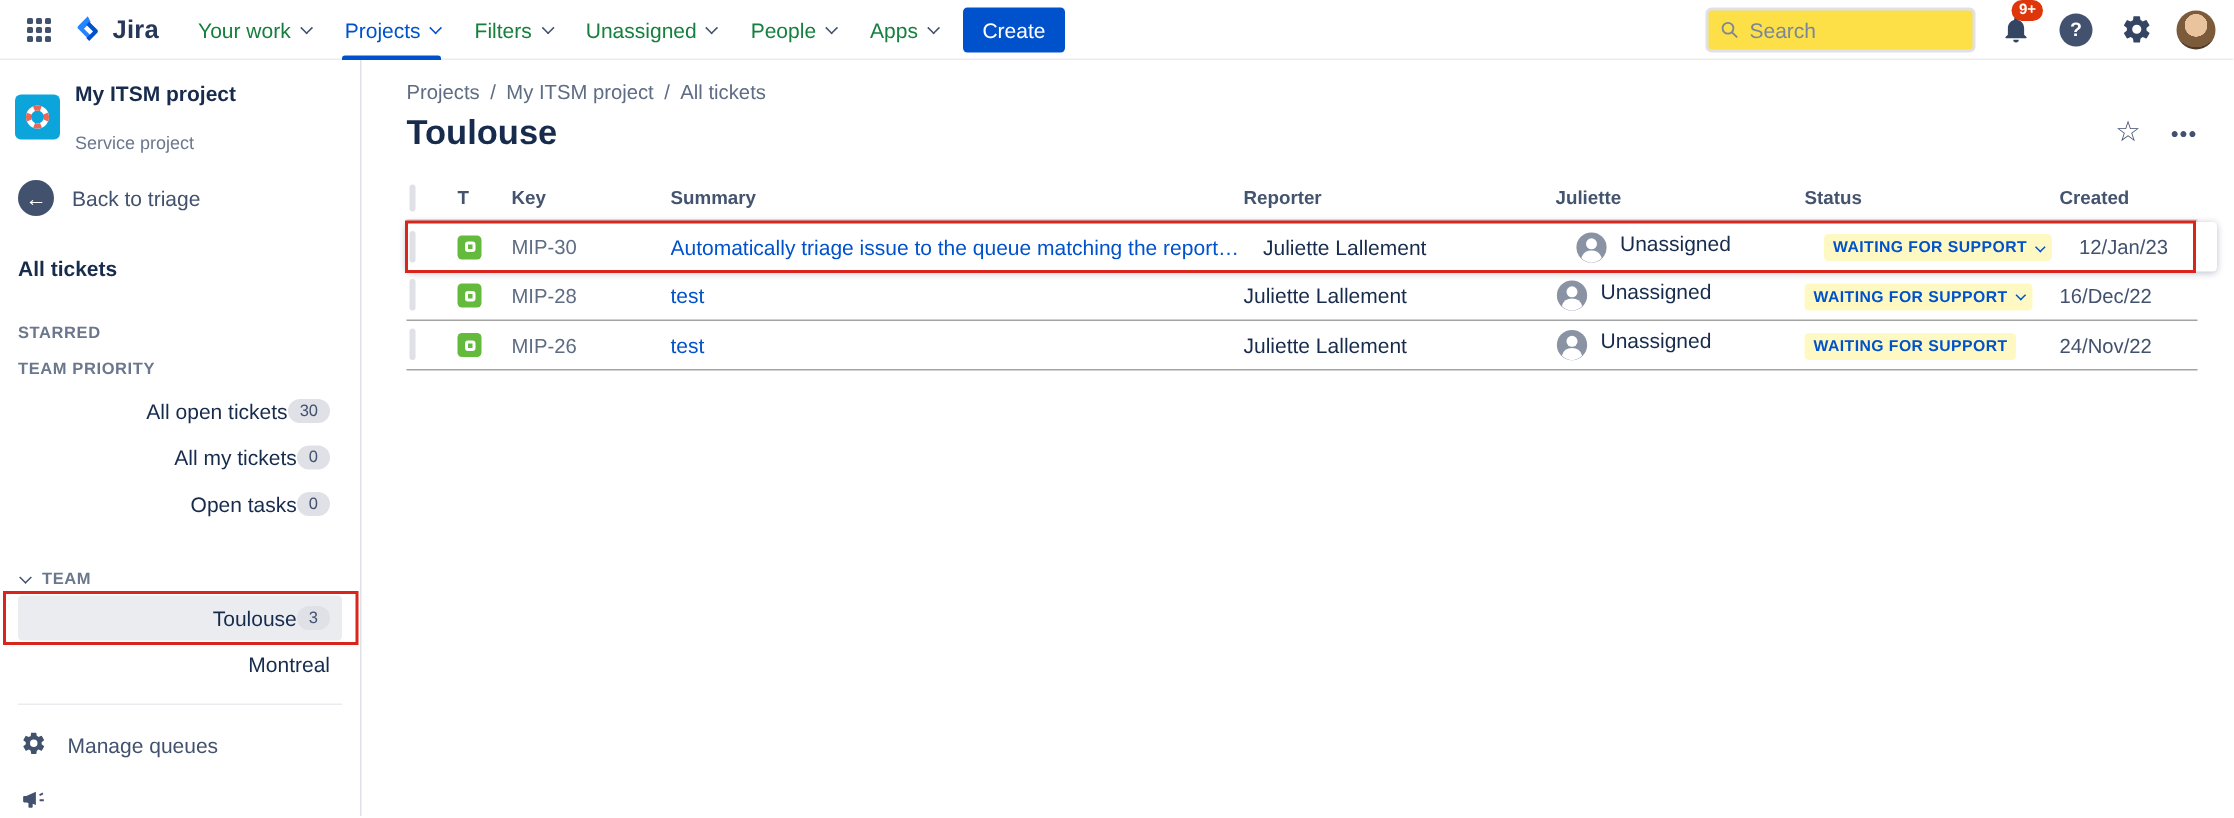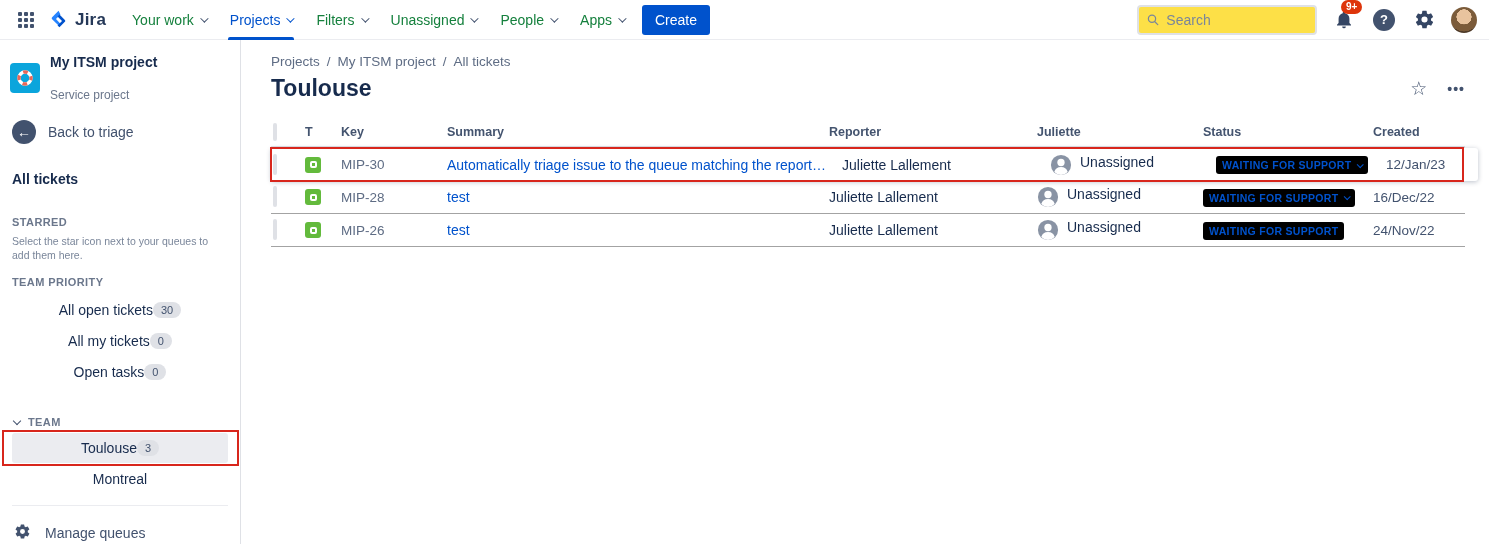--- a/index.html
+++ b/index.html
@@ -54,21 +54,21 @@
   .proj-type { font-size:12px; color:#6B778C; margin-top:18px; }
   .back-row { display:flex; align-items:center; gap:12px; padding:18px 12px 14px 12px; cursor:pointer; }
   .back-circle { width:24px; height:24px; border-radius:50%; background:#42526E; color:#fff;
     display:flex; align-items:center; justify-content:center; font-size:14px; }
   .back-label { color:#42526E; font-size:14px; }
   .sb-divider { height:1px; background:#EBECF0; margin:0 0; }
   .all-tickets { font-weight:bold; color:#172B4D; padding:13px 12px; cursor:pointer; }
   .sb-section { padding:10px 12px 2px 12px; }
   .sb-sec-title { font-size:11px; font-weight:bold; color:#6B778C; letter-spacing:.4px; padding:6px 0; }
   .sb-sec-help { font-size:10.5px; color:#7A869A; padding:0 0 8px 0; line-height:1.35; }
-  .sb-item { display:flex; align-items:center; justify-content:center; padding:7px 8px;
+  .sb-item { display:flex; align-items:center; justify-content:flex-end; padding:7px 8px;
     border-radius:3px; color:#172B4D; cursor:pointer; margin:1px 0; position:relative; }
   .sb-item.selected { background:#EBECF0; }
   .sb-count { background:#DFE1E6; color:#42526E; border-radius:10px; font-size:11px;
     padding:2px 8px; font-weight:500; }
   .other-head { display:flex; align-items:center; gap:8px; padding:8px 0 4px 2px; cursor:pointer; }
   .chev-down { width:6px; height:6px; border-right:1.6px solid #42526E; border-bottom:1.6px solid #42526E;
     transform:rotate(45deg); margin-top:-3px; }
   .sb-footer { margin-top:auto; padding:8px 12px 14px 12px; }
   .sb-footer-item { display:flex; align-items:center; gap:14px; padding:9px 2px; color:#42526E;
     cursor:pointer; font-size:14px; }
@@ -97,21 +97,21 @@
   .cb { width:14px; height:14px; border:2px solid #DFE1E6; border-radius:3px; background:#FAFBFC;
     cursor:pointer; margin-left:2px; }
   .type-icon { width:16px; height:16px; border-radius:3px; background:#63BA3C;
     display:flex; align-items:center; justify-content:center; }
   .type-icon span { width:7px; height:7px; border:2px solid #fff; border-radius:2px; display:block; }
   .key-cell { color:#5E6C84; font-size:13.5px; }
   .summary-link { color:#0052CC; font-size:14px; text-decoration:none; cursor:pointer;
     white-space:nowrap; overflow:hidden; text-overflow:ellipsis; padding-right:12px; }
   .rep-cell { font-size:14px; color:#172B4D; }
   .asg-cell { display:flex; align-items:flex-start; gap:8px; font-size:14px; color:#172B4D; }
-  .lozenge { display:inline-flex; align-items:center; gap:6px; background:#000000; color:#0052CC;
+  .lozenge { display:inline-flex; align-items:center; gap:6px; background:#fef9c3; color:#0052CC;
     font-size:10.5px; font-weight:bold; letter-spacing:.3px; border-radius:3px; padding:3px 6px;
     cursor:pointer; white-space:nowrap; }
   .lozenge .chev { width:5px; height:5px; border-right:1.7px solid #0052CC;
     border-bottom:1.7px solid #0052CC; transform:rotate(45deg) translateY(-1px); }
   .created-cell { font-size:13.5px; color:#42526E; }
 </style>
 </head>
 <body>
 
 <div class="topnav">
@@ -207,21 +207,20 @@
       </span>
     </div>
     <div class="back-row">
       <span class="back-circle">←</span>
       <span class="back-label">Back to triage</span>
     </div>
     <div class="sb-divider"></div>
     <div class="all-tickets">All tickets</div>
     <div class="sb-section">
       <div class="sb-sec-title">STARRED</div>
-      <div class="sb-sec-help">Select the star icon next to your queues to add them here.</div>
       <div class="sb-sec-title">TEAM PRIORITY</div>
       <div id="tp-items">
           <div class="sb-item">
             <span>All open tickets</span>
             <span class="sb-count">30</span>
           </div>
           <div class="sb-item">
             <span>All my tickets</span>
             <span class="sb-count">0</span>
           </div>

